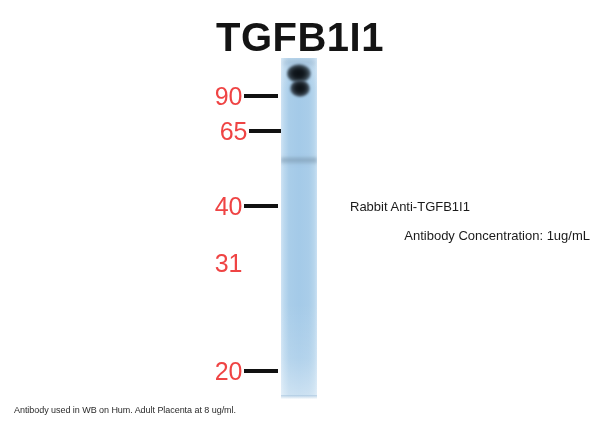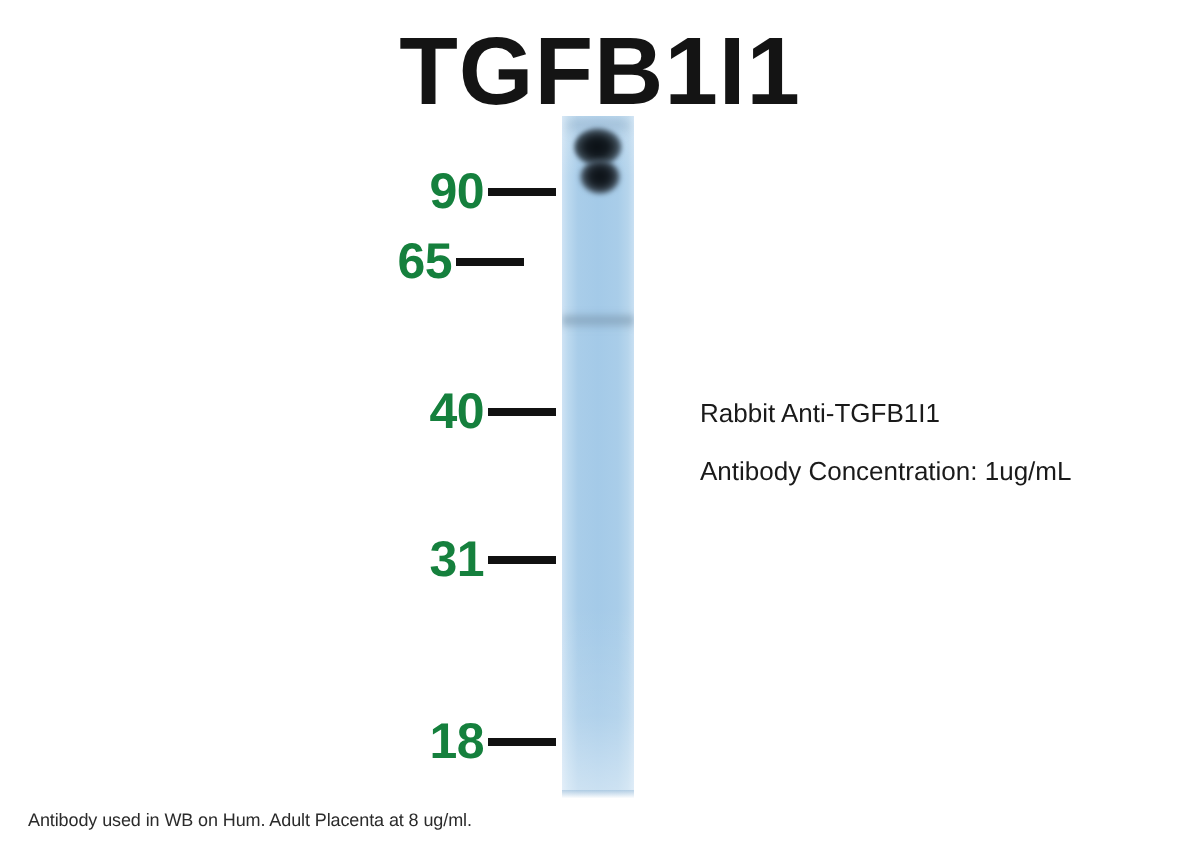--- a/index.html
+++ b/index.html
@@ -17,21 +17,21 @@
   }
 
   
   #blot-title {
     position: absolute;
     left: 0;
     top: 16px;
     width: 600px;
     text-align: center;
     font-family: "Liberation Sans", sans-serif;
-    font-size: 48px;
+    font-size: 40px;
     font-weight: bold;
     letter-spacing: 0.5px;
     line-height: 42px;
     color: #141414;
     white-space: nowrap;
   }
 
   
   #blot-figure {
     position: absolute;
@@ -127,22 +127,22 @@
   
   .mw-marker {
     position: absolute;
     height: 26px;
     display: flex;
     align-items: center;
   }
   .mw-label {
     font-family: "Liberation Sans", sans-serif;
     font-size: 25px;
-    font-weight: bold;
-    color: #15803d;
+    font-weight: normal;
+    color: #ef4444;
     line-height: 26px;
     width: 40px;
     text-align: right;
     letter-spacing: -0.3px;
   }
   .mw-dash {
     width: 34px;
     height: 4px;
     background: #111111;
     margin-left: 2px;
@@ -155,21 +155,21 @@
     top: 199px;
     width: 240px;
   }
   .annotation-line {
     font-family: "Liberation Sans", sans-serif;
     font-size: 13px;
     line-height: 15px;
     color: #1a1a1a;
     margin-bottom: 14px;
   }
-  .annotation-line:last-child { margin-bottom: 16px; }
+  .annotation-line:last-child { margin-bottom: 16px; text-align: right; }
 
   
   #footer-caption {
     position: absolute;
     left: 14px;
     top: 404px;
     font-family: "Liberation Sans", sans-serif;
     font-size: 9px;
     line-height: 12px;
     color: #2b2b2b;
@@ -182,34 +182,34 @@
 
 <div id="blot-title">TGFB1I1</div>
 
 <div id="blot-figure">
 
   <div id="mw-ladder">
       <div class="mw-marker" style="left: 202px; top: 83px;">
         <div class="mw-label">90</div>
         <div class="mw-dash"></div>
       </div>
-      <div class="mw-marker" style="left: 186px; top: 118px;">
+      <div class="mw-marker" style="left: 207px; top: 118px;">
         <div class="mw-label">65</div>
         <div class="mw-dash"></div>
       </div>
       <div class="mw-marker" style="left: 202px; top: 193px; align-items: center;">
         <div class="mw-label">40</div>
         <div class="mw-dash"></div>
       </div>
-      <div class="mw-marker" style="left: 202px; top: 267px;">
+      <div class="mw-marker" style="left: 202px; top: 250px; flex-direction: column;">
         <div class="mw-label">31</div>
         <div class="mw-dash"></div>
       </div>
       <div class="mw-marker" style="left: 202px; top: 358px;">
-        <div class="mw-label">18</div>
+        <div class="mw-label">20</div>
         <div class="mw-dash"></div>
       </div>
     </div>
 
   <div id="blot-lane">
     <div id="lane-texture"></div>
     <div id="band-smudge-top" class="blot-band"></div>
     <div id="band-upper" class="blot-band"></div>
     <div id="band-lower" class="blot-band"></div>
     <div id="band-faint" class="blot-band"></div>

